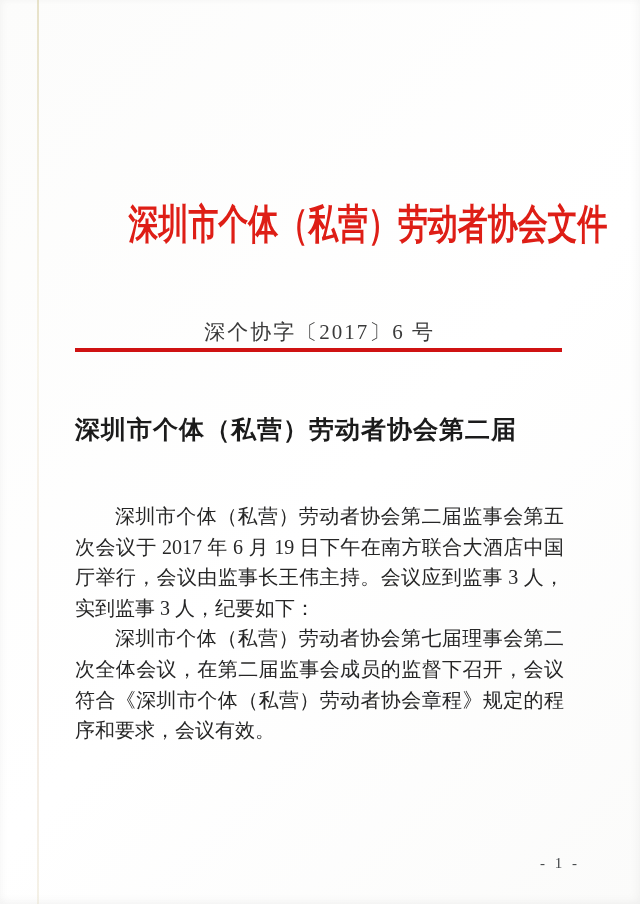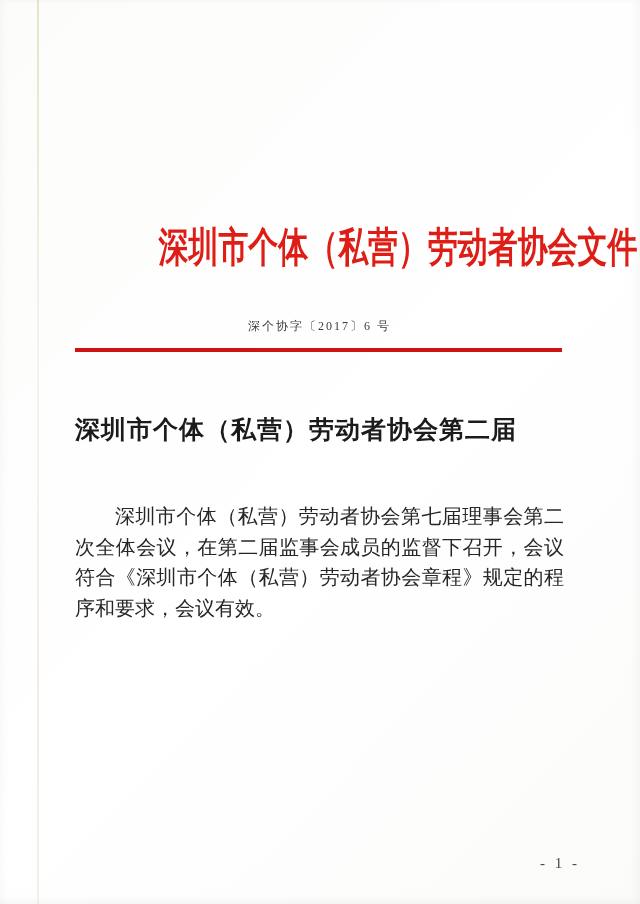--- a/index.html
+++ b/index.html
@@ -24,45 +24,44 @@
     width: 2px;
     height: 904px;
     background: linear-gradient(180deg,
       rgba(215,205,160,0.55) 0%,
       rgba(235,225,195,0.35) 40%,
       rgba(230,210,195,0.45) 75%,
       rgba(225,215,185,0.35) 100%);
   }
   .org-title-wrap {
     position: absolute;
-    top: 221px;
+    top: 198px;
     left: 40px;
     right: 40px;
     text-align: center;
     white-space: nowrap;
-    padding-left: 30px;
   }
   .org-title {
     display: inline-block;
     font-size: 41px;
     line-height: 52px;
     font-weight: bold;
     color: #de1e16;
     letter-spacing: 0px;
     transform: scaleX(0.73);
     transform-origin: center;
     white-space: nowrap;
   }
   .doc-number {
     position: absolute;
     top: 318px;
     left: 75px;
     width: 489px;
     text-align: center;
-    font-size: 12px;
+    font-size: 21px;
     letter-spacing: 2px;
     color: #3a3a3a;
   }
   .red-rule {
     position: absolute;
     top: 348px;
     left: 75px;
     width: 487px;
     height: 4px;
     background: #cf1212;
@@ -115,18 +114,19 @@
 
   <div class="doc-number">深个协字〔2017〕6 号</div>
 
   <div class="red-rule"></div>
 
   <div class="meeting-title">
     <div>深圳市个体（私营）劳动者协会第二届</div>
   </div>
 
   <div class="body-text">
+    <p>深圳市个体（私营）劳动者协会第二届监事会第五次会议于 2017 年 6 月 19 日下午在南方联合大酒店中国厅举行，会议由监事长王伟主持。会议应到监事 3 人，实到监事 3 人，纪要如下：</p>
     <p>深圳市个体（私营）劳动者协会第七届理事会第二次全体会议，在第二届监事会成员的监督下召开，会议符合《深圳市个体（私营）劳动者协会章程》规定的程序和要求，会议有效。</p>
   </div>
 
   <div class="page-number">- 1 -</div>
 
 </div>
 
 </body></html>

